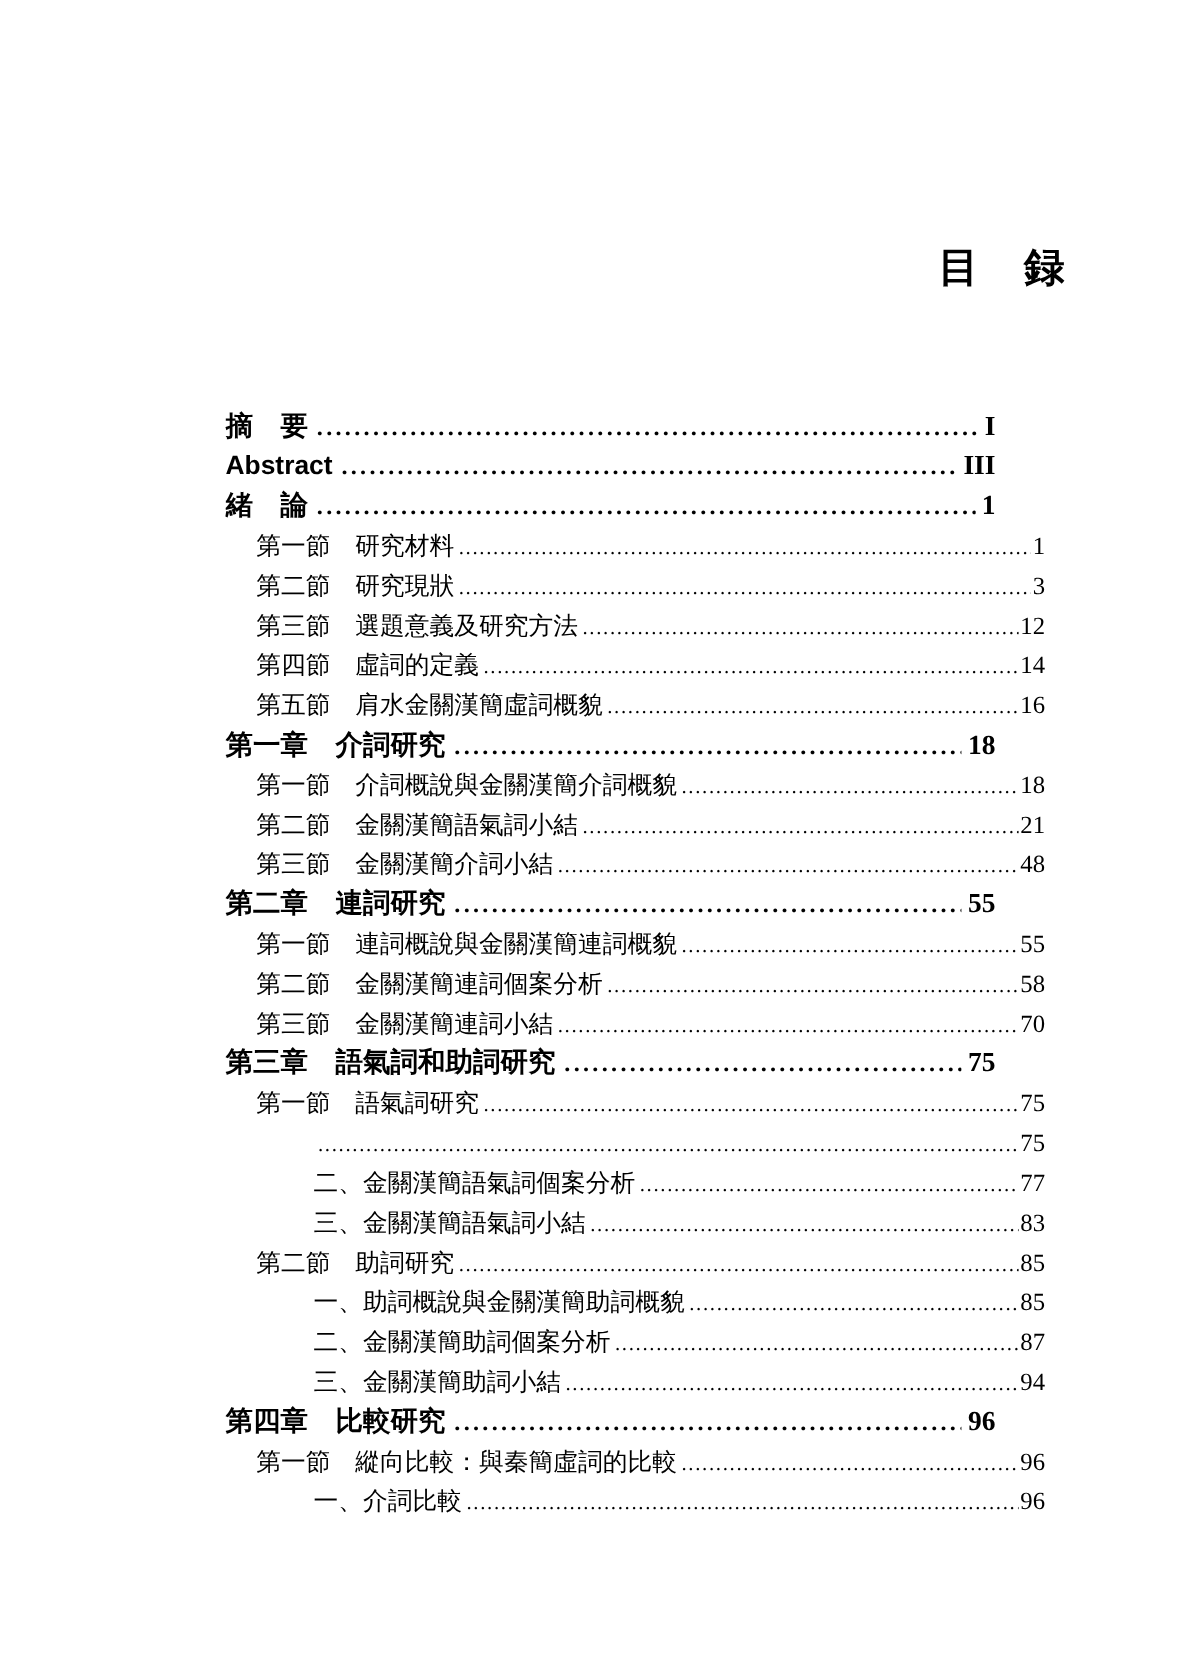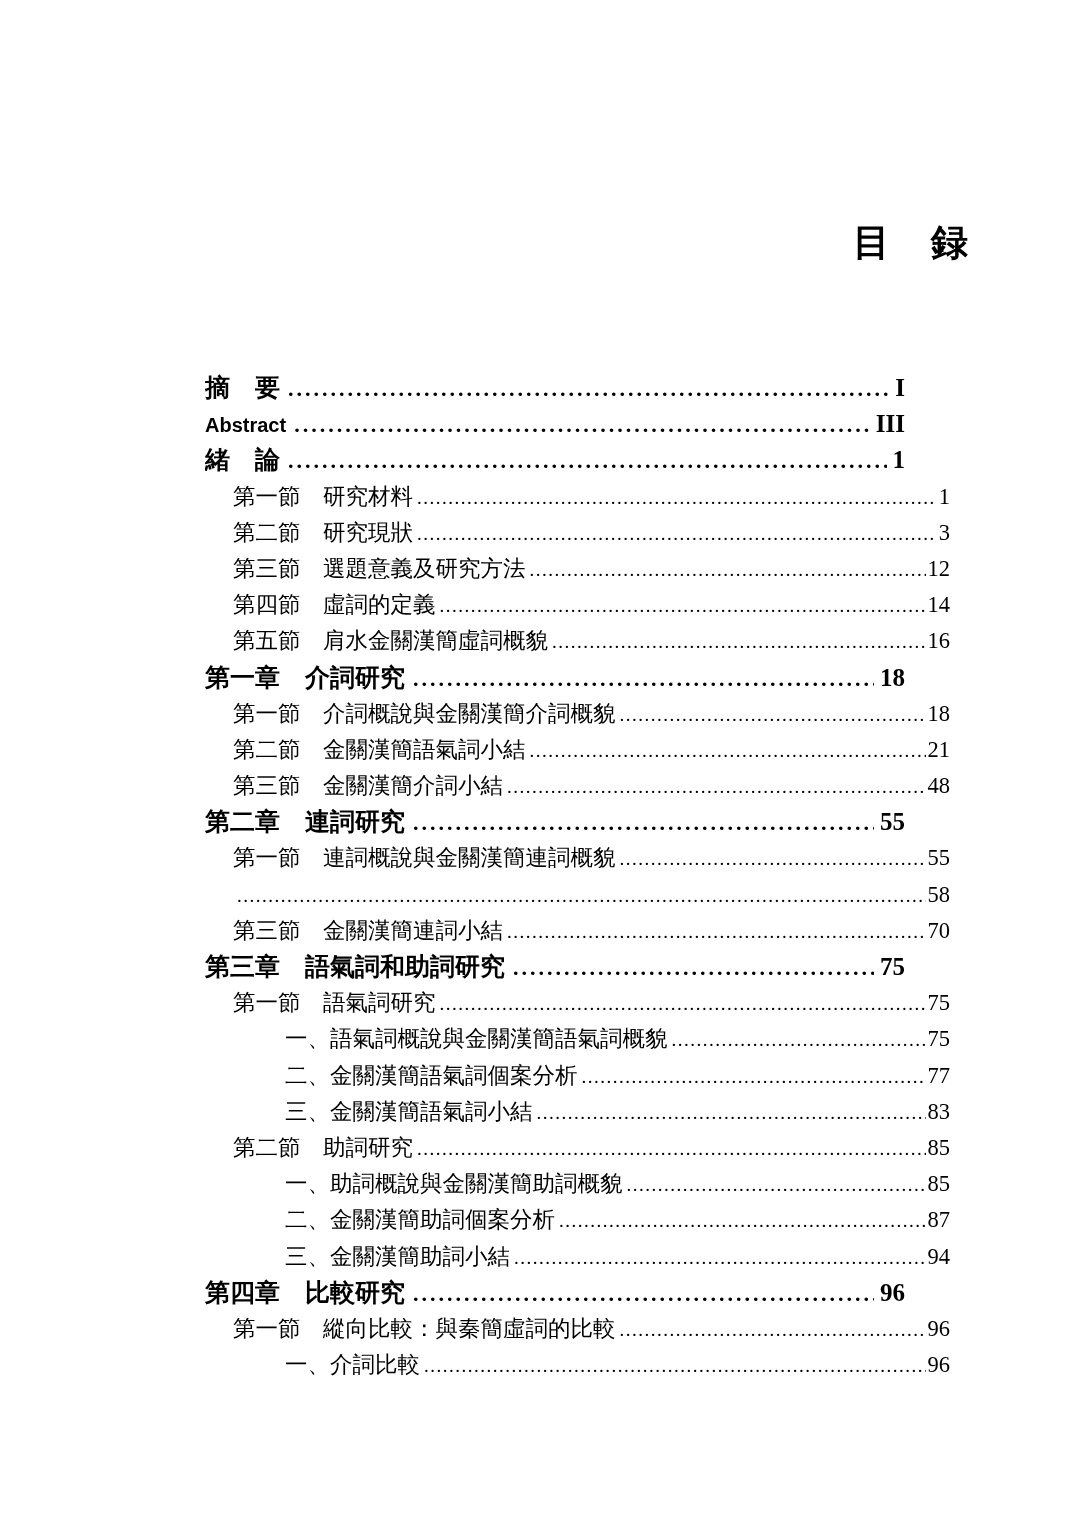--- a/index.html
+++ b/index.html
@@ -67,21 +67,21 @@
   .lvl2 { font-size: 22.5px; margin-left: 80px; }
   .lvl1 .leader, .lvl2 .leader {
     font-size: 19px;
     letter-spacing: 1.5px;
     padding: 0 2px 0 4px;
   }
   .lvl1 .pagenum, .lvl2 .pagenum { padding-left: 2px; }
   
   .latin .label {
     font-family: "Liberation Sans", "DejaVu Sans", sans-serif;
-    font-size: 20px;
+    font-size: 24px;
   }
 </style>
 </head>
 <body>
 
 <div class="doc-title">目　録</div>
 
 <div class="toc-list">
     <div class="row lvl0 bold">
     <span class="label">摘　要</span>
@@ -147,40 +147,40 @@
     <span class="label">第二章　連詞研究</span>
     <span class="leader">............................................................................................................................................................................................................................................................................................................</span>
     <span class="pagenum">55</span>
   </div>
     <div class="row lvl1">
     <span class="label">第一節　連詞概說與金關漢簡連詞概貌</span>
     <span class="leader">............................................................................................................................................................................................................................................................................................................</span>
     <span class="pagenum">55</span>
   </div>
     <div class="row lvl1">
+    <span class="label">第二節　金關漢簡連詞個案分析</span>
     <span class="leader">............................................................................................................................................................................................................................................................................................................</span>
     <span class="pagenum">58</span>
   </div>
     <div class="row lvl1">
     <span class="label">第三節　金關漢簡連詞小結</span>
     <span class="leader">............................................................................................................................................................................................................................................................................................................</span>
     <span class="pagenum">70</span>
   </div>
     <div class="row lvl0 bold">
     <span class="label">第三章　語氣詞和助詞研究</span>
     <span class="leader">............................................................................................................................................................................................................................................................................................................</span>
     <span class="pagenum">75</span>
   </div>
     <div class="row lvl1">
     <span class="label">第一節　語氣詞研究</span>
     <span class="leader">............................................................................................................................................................................................................................................................................................................</span>
     <span class="pagenum">75</span>
   </div>
     <div class="row lvl2">
-    <span class="label">一、語氣詞概說與金關漢簡語氣詞概貌</span>
     <span class="leader">............................................................................................................................................................................................................................................................................................................</span>
     <span class="pagenum">75</span>
   </div>
     <div class="row lvl2">
     <span class="label">二、金關漢簡語氣詞個案分析</span>
     <span class="leader">............................................................................................................................................................................................................................................................................................................</span>
     <span class="pagenum">77</span>
   </div>
     <div class="row lvl2">
     <span class="label">三、金關漢簡語氣詞小結</span>

